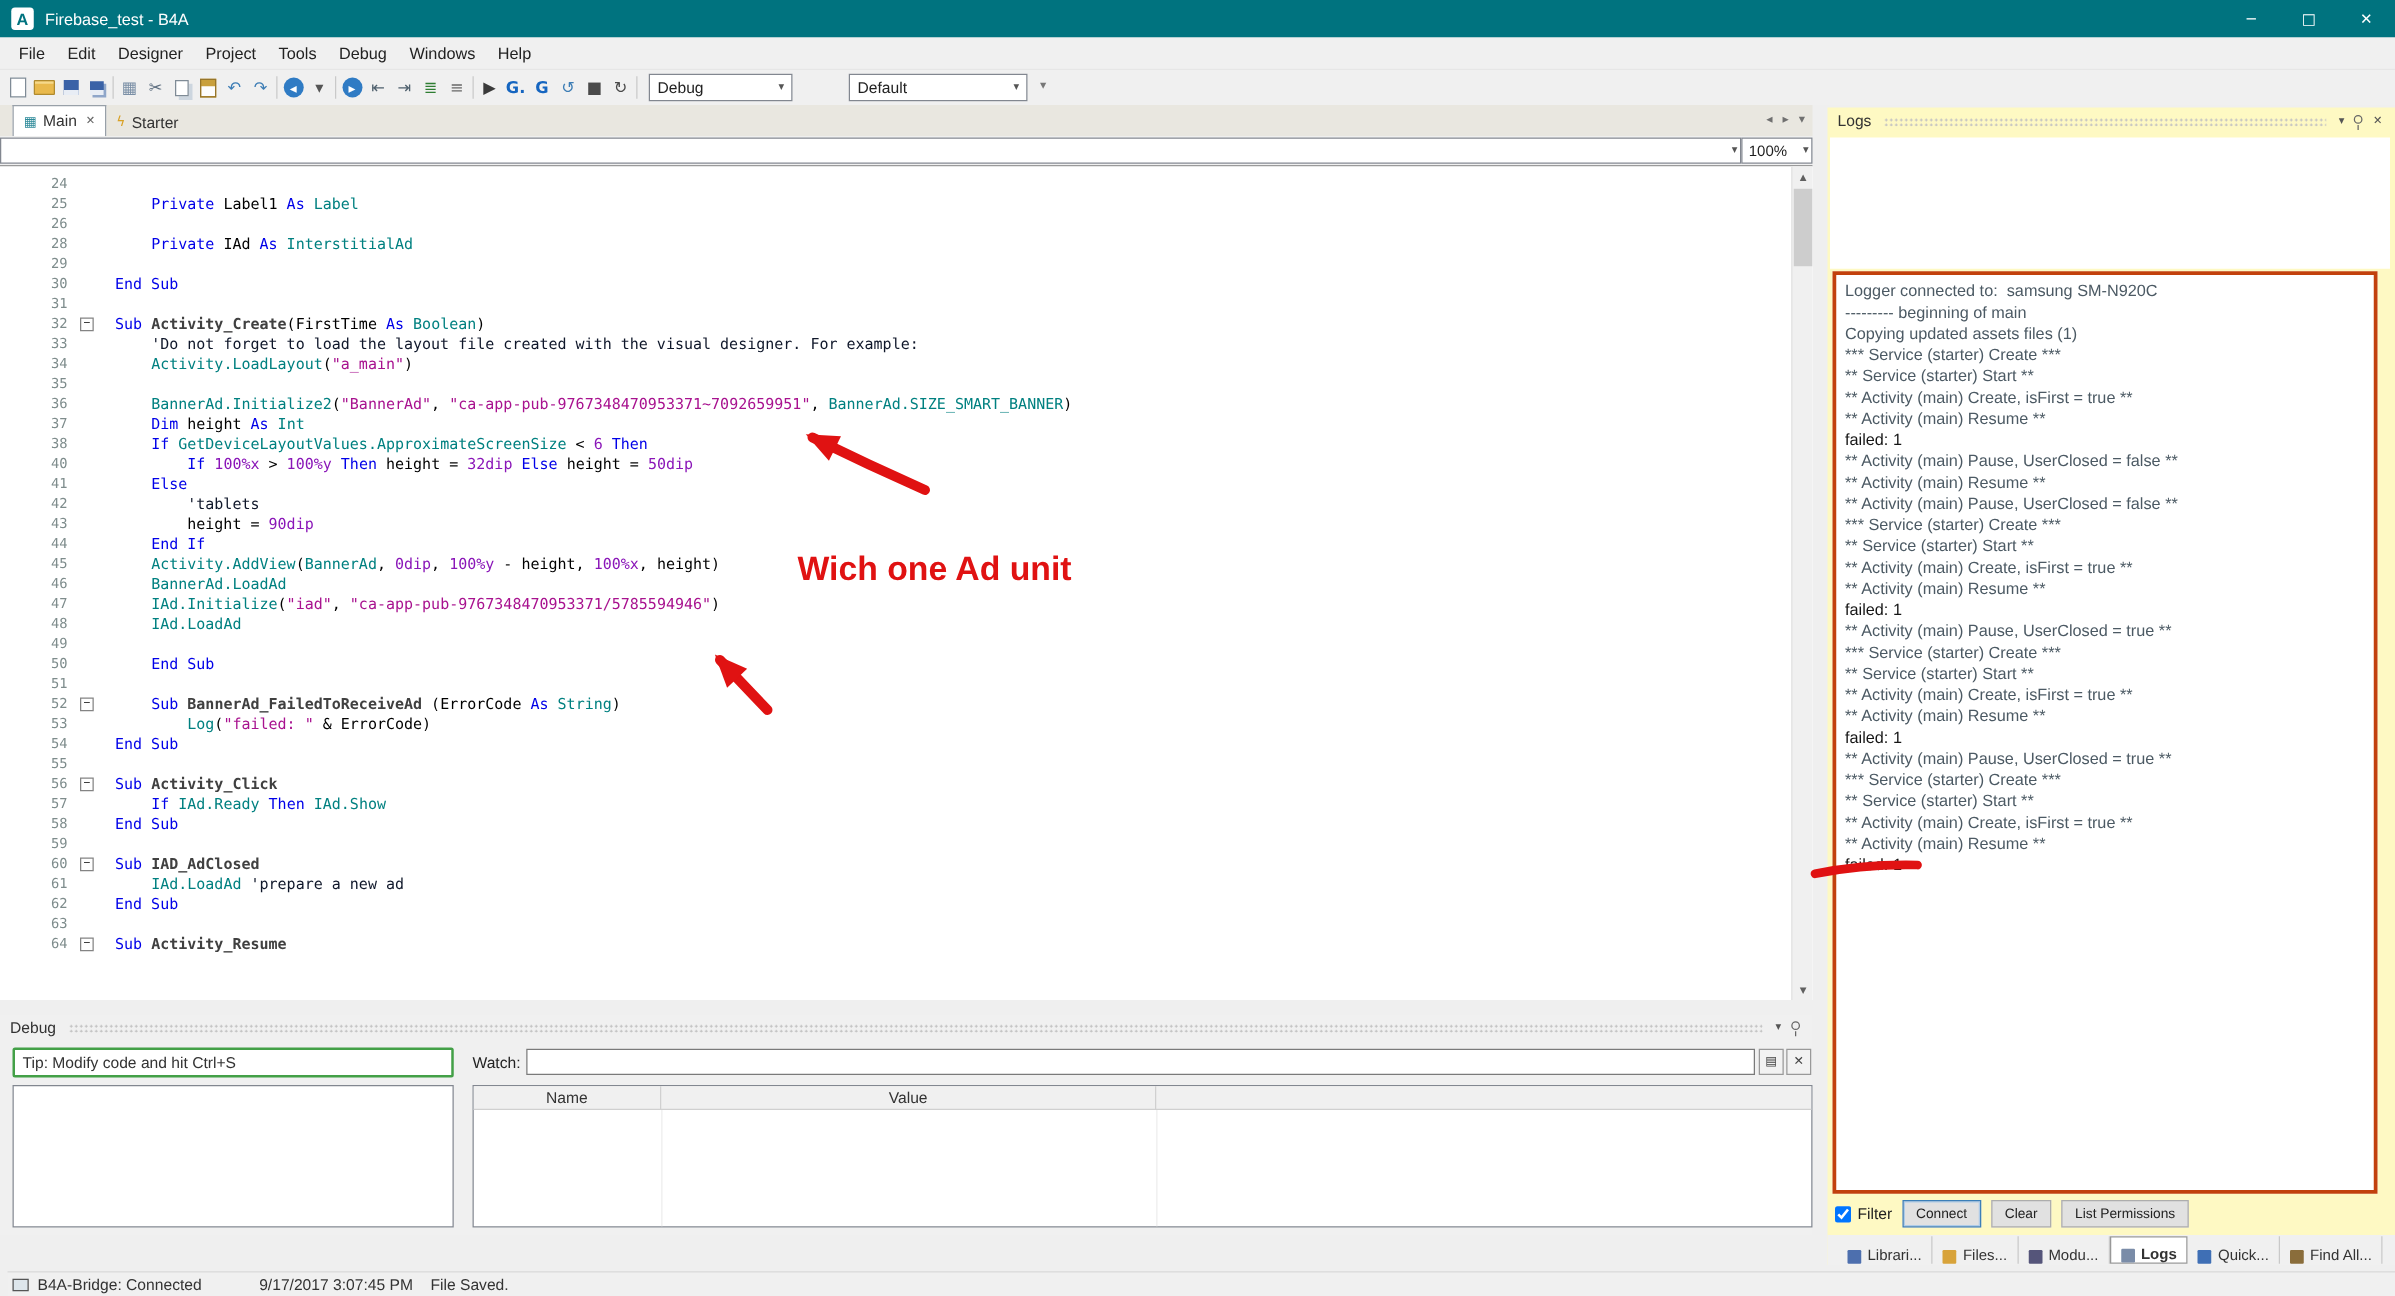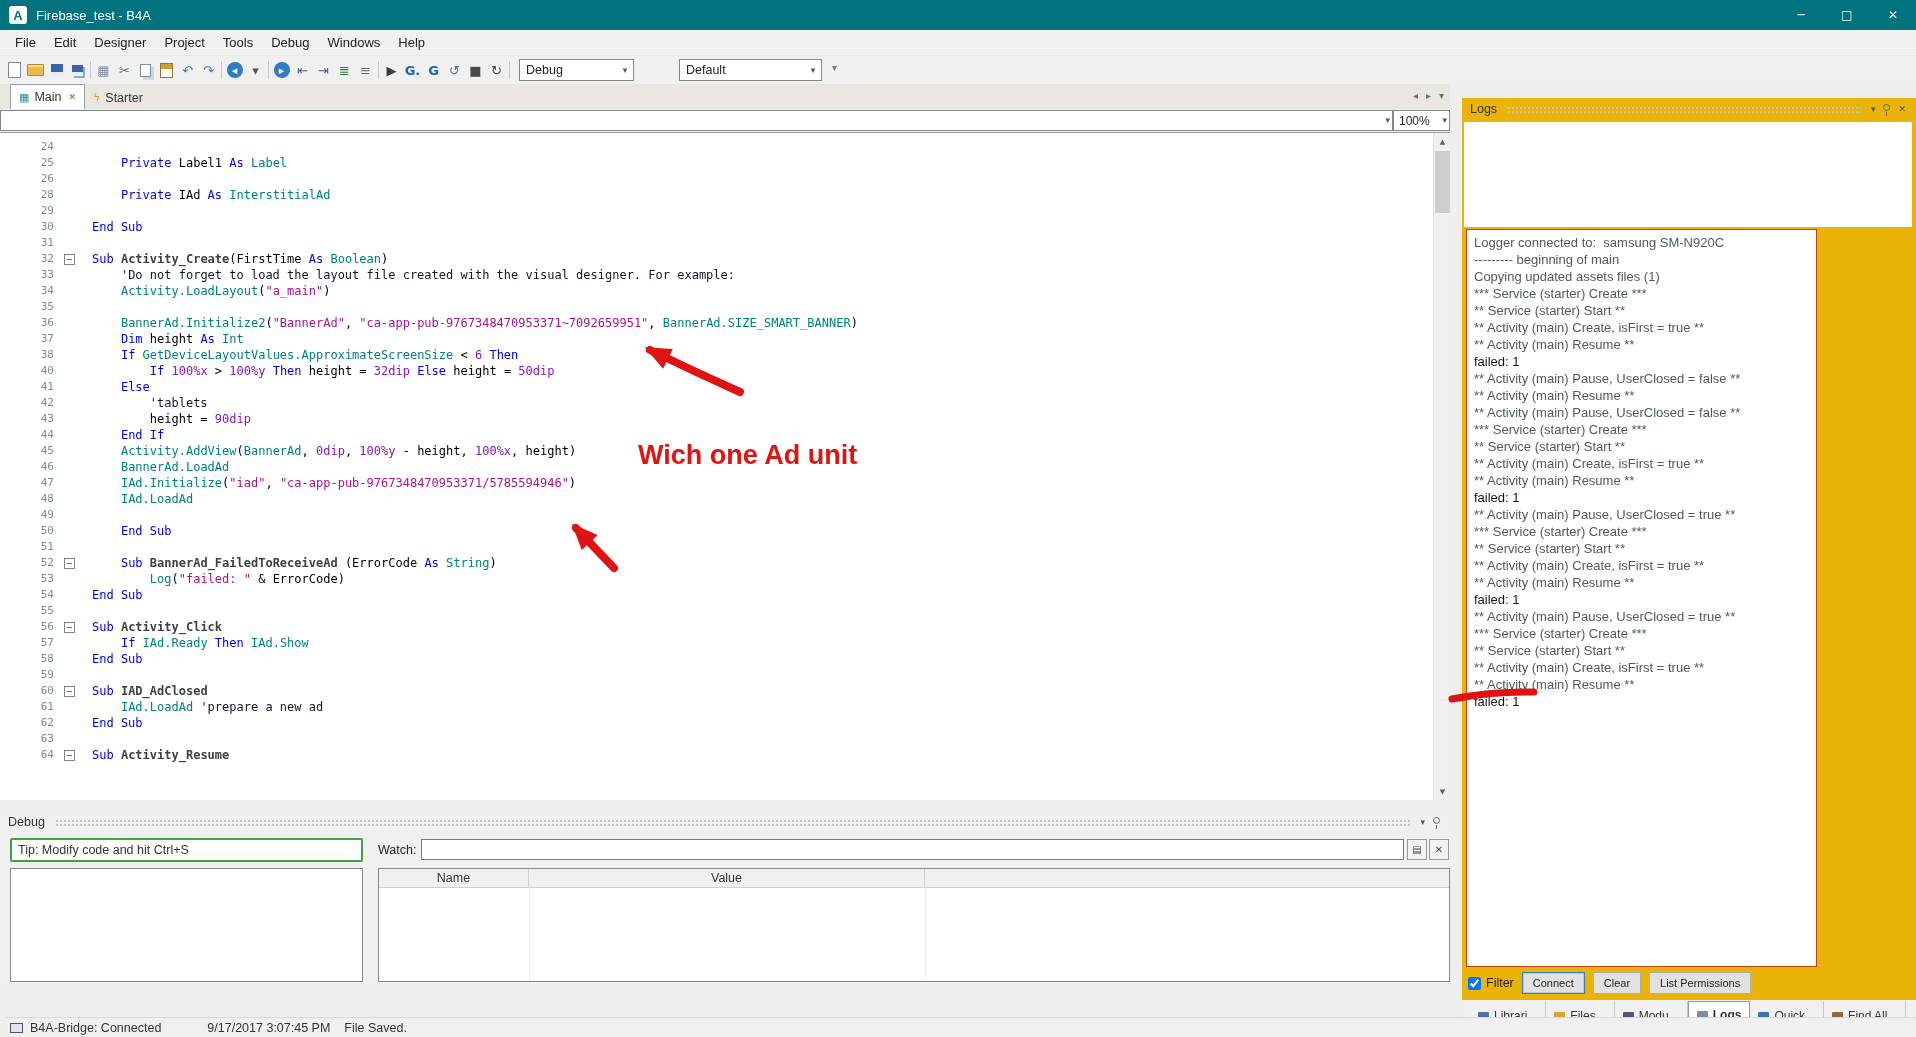--- a/index.html
+++ b/index.html
@@ -95,24 +95,24 @@
   #mini1{left:1407px}#mini2{left:1429px}
   .debug-list{position:absolute;left:10px;top:56px;width:353px;height:114px;background:#fff;border:1px solid #828790}
   .watch-table{position:absolute;left:378px;top:56px;width:1072px;height:114px;background:#fff;border:1px solid #828790}
   .wt-header{height:19px;background:#F0F0F0;border-bottom:1px solid #D0D0D0;position:relative;font-size:12.5px;color:#333}
   .wt-col1{position:absolute;left:0;top:0;width:150px;height:19px;line-height:19px;text-align:center;border-right:1px solid #D0D0D0}
   .wt-col2{position:absolute;left:150px;top:0;width:396px;height:19px;line-height:19px;text-align:center;border-right:1px solid #D0D0D0}
   .wt-line1{position:absolute;left:150px;top:19px;bottom:0;width:1px;background:#EDEDED}
   .wt-line2{position:absolute;left:546px;top:19px;bottom:0;width:1px;background:#EDEDED}
 
   
-  .right-pane{position:absolute;left:1462px;top:98px;width:454px;height:926px;background:#eab308}
+  .right-pane{position:absolute;left:1462px;top:86px;width:454px;height:926px;background:#fef9c3}
   .logs-header{position:relative;height:22px;display:flex;align-items:center;font-size:12.5px;color:#333;padding-left:8px}
   .logs-top{position:absolute;left:2px;top:24px;width:448px;height:105px;background:#fff}
-  .logs-box{position:absolute;left:4px;top:131px;width:351px;height:738px;background:#fff;border:1px solid #c2410c;padding:4px 7px;overflow:hidden}
+  .logs-box{position:absolute;left:4px;top:131px;width:436px;height:738px;background:#fff;border:3px solid #c2410c;padding:4px 7px;overflow:hidden}
   .log-line{font-size:13px;line-height:17px;color:#4C5A64;white-space:pre}
   .log-line.em{color:#151515}
   .logs-controls{position:absolute;left:6px;top:872px;width:444px;height:26px;display:flex;align-items:center;gap:8px;font-size:12.5px}
   .filter-wrap{display:flex;align-items:center;gap:5px}
   .filter-wrap input{width:13px;height:13px}
   .btn{height:22px;padding:0 10px;background:#E1E1E1;border:1px solid #ADADAD;font-size:11px;color:#222;display:inline-flex;align-items:center;white-space:nowrap}
   .btn.focused{border:1px solid #3C7FB8;box-shadow:inset 0 0 0 1px #AECBE8}
   .bottom-tabs{position:absolute;left:0;top:902px;width:454px;height:24px;display:flex;align-items:center;background:#F0F0F0;font-size:12px;color:#333;padding-left:8px}
   .btab{display:inline-flex;align-items:flex-end;gap:5px;padding:0 8px;height:22px;border-right:1px solid #C9C9C9;white-space:nowrap}
   .btab.active{background:#fff;border:1px solid #989898;font-weight:bold}

